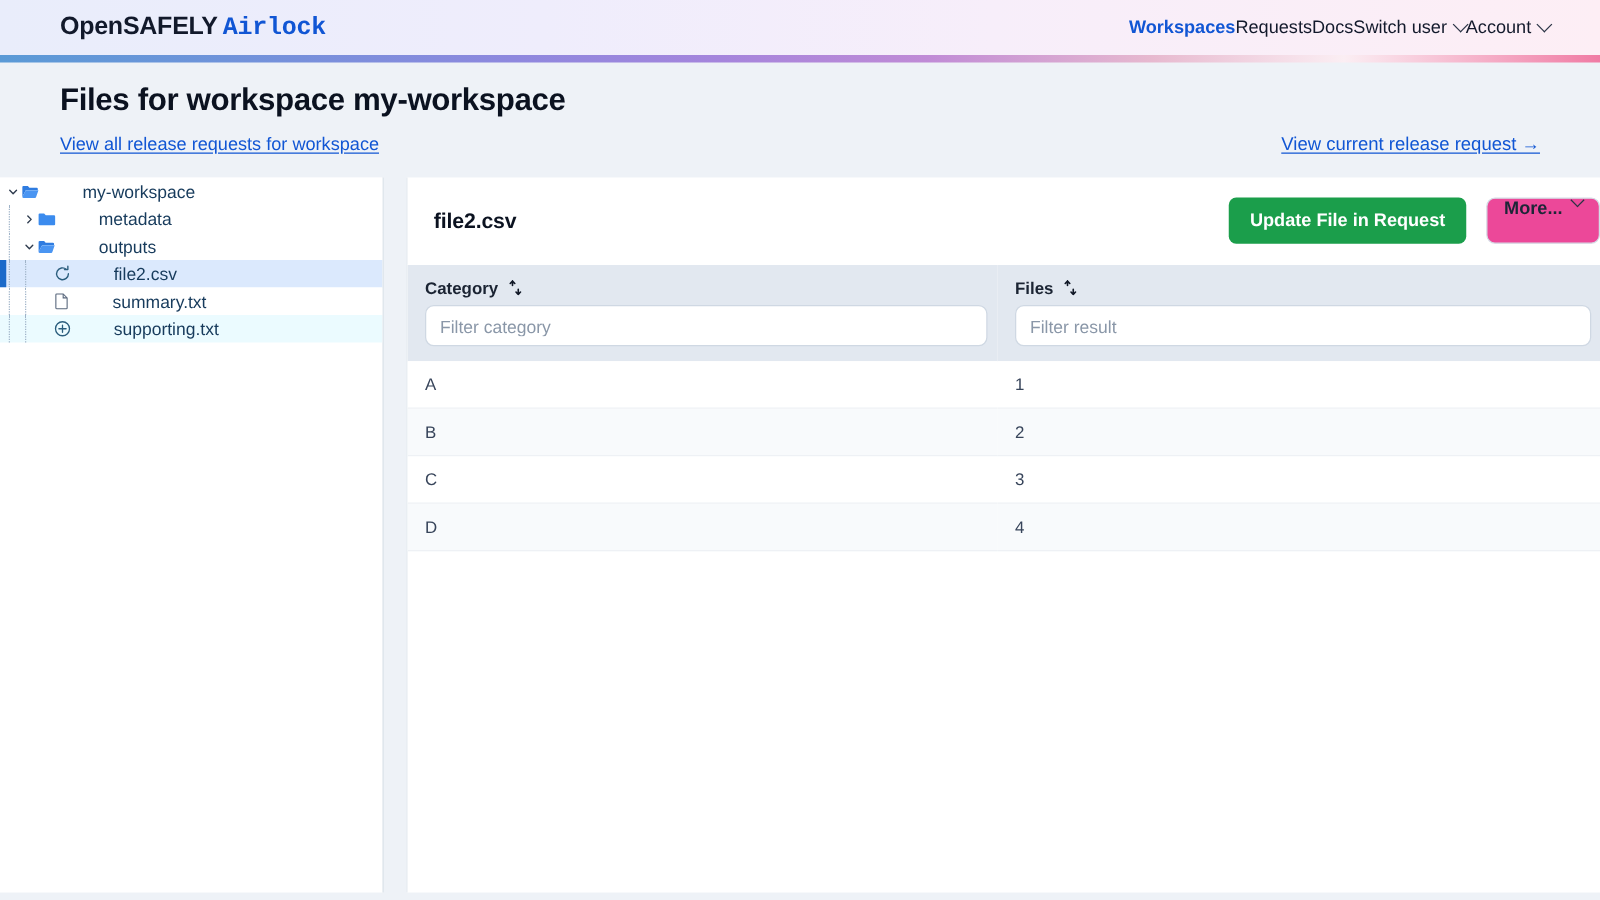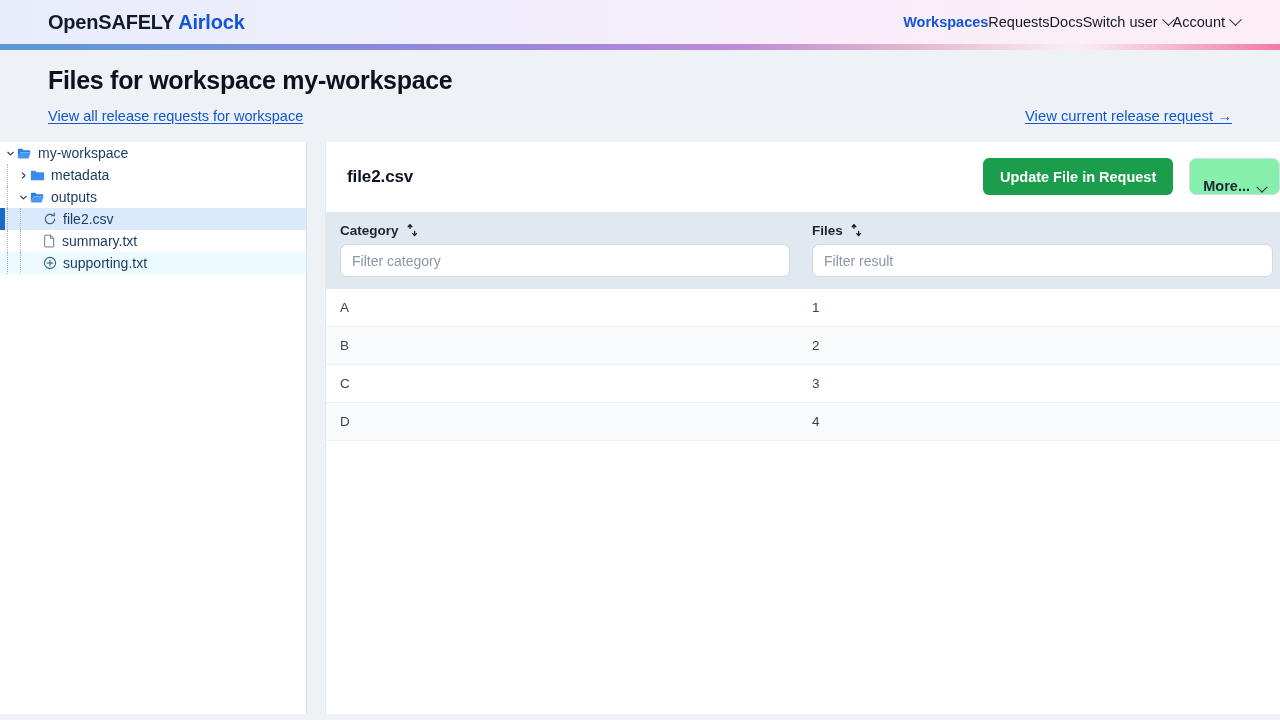--- a/index.html
+++ b/index.html
@@ -20,21 +20,21 @@
     align-items: center;
   }
   .brand {
     margin-left: 48px;
     font-size: 20px;
     font-weight: 700;
     letter-spacing: -0.2px;
     white-space: nowrap;
   }
   .brand .b1 { color: #12192b; }
-  .brand .b2 { color: #1156d4; margin-left: 4px; }
+  .brand .b2 { color: #1156d4; margin-left: 4px; font-family: Liberation Mono, monospace; }
 
   .nav {
     margin-left: auto;
     margin-right: 40px;
     display: flex;
     align-items: center;
     font-size: 14.5px;
   }
   .nav a {
     color: #12192b;
@@ -146,21 +146,21 @@
     font-size: 11px;
   }
   .tchev svg { display: block; }
   .ficon {
     flex: 0 0 auto;
     display: inline-flex;
     align-items: center;
     justify-content: center;
     margin-right: 6px;
   }
-  .tlabel { color: #173b5c; font-size: 14px; }
+  .tlabel { color: #173b5c; font-size: 14px; margin-left: 28px; }
 
   
   .gap { width: 18px; flex: 0 0 18px; height: 572px; background: #eef2f7; }
 
   
   .main {
     flex: 1 1 auto;
     height: 572px;
     background: #ffffff;
     border-left: 1px solid #e3e9f0;
@@ -194,32 +194,32 @@
     border-radius: 6px;
     height: 37px;
     padding: 0 17px;
     font-size: 14.5px;
     font-weight: 600;
     font-family: "Liberation Sans", sans-serif;
     cursor: pointer;
     white-space: nowrap;
   }
   .btn-secondary {
-    background: #86efac;
+    background: #ec4899;
     color: #1d2637;
     border: 1px solid #d4dbe5;
     border-radius: 7px;
     height: 37px;
     padding: 0 13px;
     font-size: 14.5px;
     font-weight: 600;
     font-family: "Liberation Sans", sans-serif;
     cursor: pointer;
     display: inline-flex;
-    align-items: flex-end;
+    align-items: flex-start;
     gap: 8px;
     white-space: nowrap;
   }
   .chev-dk {
     display: inline-block;
     width: 8px; height: 8px;
     border-right: 1.7px solid #2a3345;
     border-bottom: 1.7px solid #2a3345;
     transform: rotate(45deg) translate(-2px,-2px);
   }

